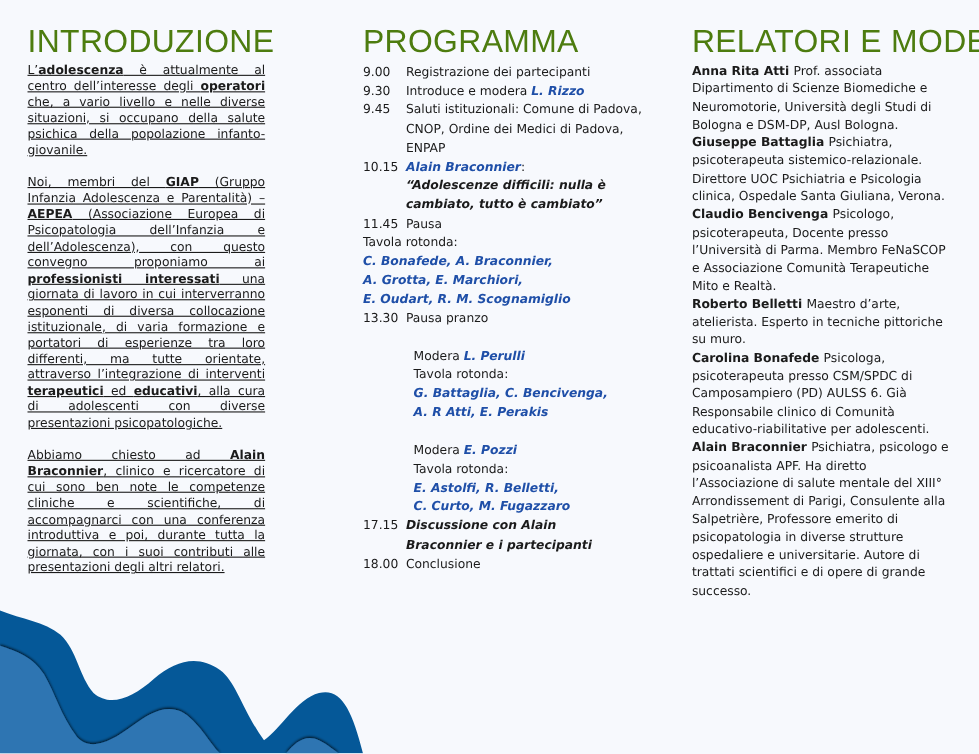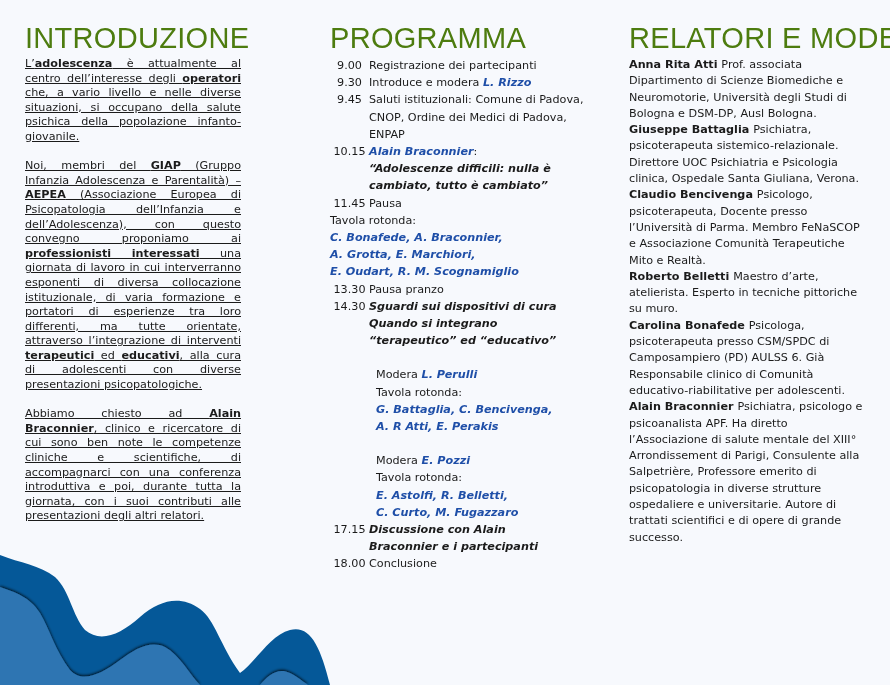--- a/index.html
+++ b/index.html
@@ -17,21 +17,21 @@
   }
   
   #intro { left:25px; width:216px; }
   #intro .body { position:absolute; top:57px; left:0; width:216px; font-size:11.2px; line-height:14.6px; text-align:justify; }
   #intro p { margin:0 0 14.6px 0;text-decoration:underline; }
   b { font-weight:bold; }
   
   #prog { left:330px; width:260px; }
   #prog .list { position:absolute; top:57px; left:0; width:260px; font-size:11.2px; line-height:17.2px; }
   .row { display:flex; }
-  .t { width:39px; flex:none;text-align:center; }
+  .t { width:39px; flex:none; }
   .d { flex:1; }
   .name { color:#1f4fa8; font-weight:bold; font-style:italic; }
   .bi { font-weight:bold; font-style:italic; }
   .sub { padding-left:46px; margin-top:17px; }
   .sub2 { padding-left:46px; margin-top:17px; }
   
   #rel { left:629px; width:260px; }
   #rel .body { position:absolute; top:57px; left:0; width:240px; font-size:11.2px; line-height:16.3px; }
   #rel .p { margin:0; }
   .wave { position:absolute; left:0; bottom:0; }
@@ -94,26 +94,20 @@
         <div class="row">
           <span class="d" style="white-space: pre-line;"><span>Tavola rotonda:</span><span class="name">
 C. Bonafede, A. Braconnier,
 A. Grotta, E. Marchiori,
 E. Oudart, R. M. Scognamiglio</span></span>
         </div>
         <div class="row">
           <span class="t">13.30</span>
           <span class="d" style="white-space: pre-line;"><span>Pausa pranzo</span></span>
         </div>
-        <div class="row">
-          <span class="t">14.30</span>
-          <span class="d" style="white-space: pre-line;"><span class="bi">Sguardi sui dispositivi di cura
-Quando si integrano
-“terapeutico” ed “educativo”</span></span>
-        </div>
       </div>
     <div class="sub">
       <div><span>Modera </span><span class="name">L. Perulli</span></div>
       <div>Tavola rotonda:</div>
       <div class="name" style="white-space:pre-line">G. Battaglia, C. Bencivenga,
 A. R Atti, E. Perakis</div>
     </div>
     <div class="sub2">
       <div><span>Modera </span><span class="name">E. Pozzi</span></div>
       <div>Tavola rotonda:</div>

